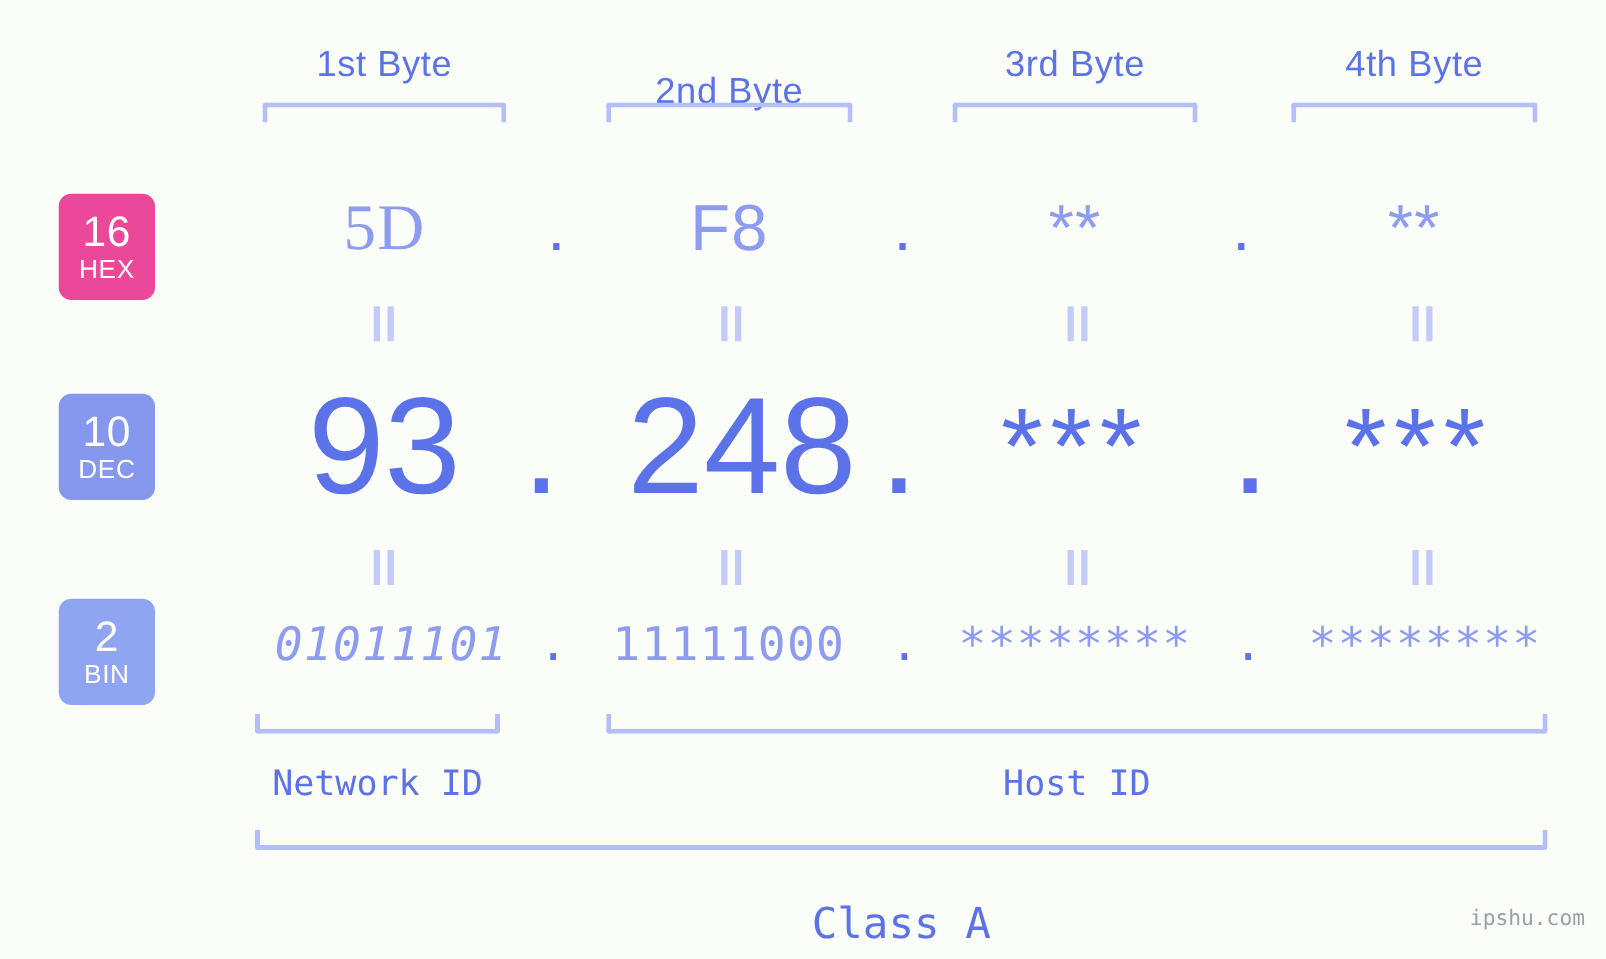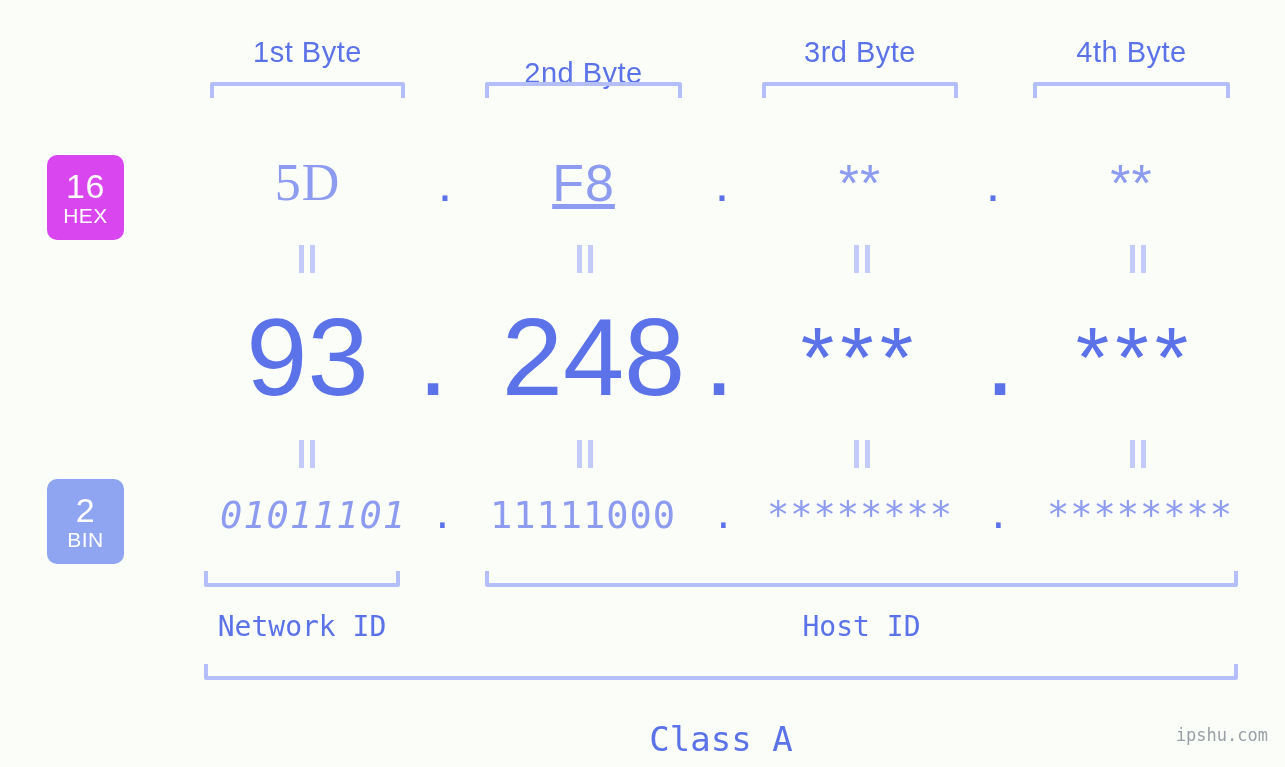--- a/index.html
+++ b/index.html
@@ -71,21 +71,21 @@
     font-size: 34px;
     line-height: 36px;
     font-weight: 400;
     letter-spacing: 0.5px;
   }
   .badge .lbl {
     font-size: 21px;
     line-height: 23px;
     letter-spacing: 0.5px;
   }
-  #badge-hex { top: 155px; height: 85px; background: #d946ef; }
+  #badge-hex { top: 155px; height: 85px; background: #ec4899; }
   #badge-dec { top: 315px; height: 85px; background: #8598ee; }
   #badge-bin { top: 479px; height: 85px; background: #8fa5f2; }
 
   
   .cell {
     position: absolute;
     text-align: center;
     white-space: nowrap;
   }
   .hexrow .cell {
@@ -201,29 +201,33 @@
 
   <div class="bracket-down" style="left:210px; top:82px; width:195px;"></div>
   <div class="bracket-down" style="left:485px; top:82px; width:197px;"></div>
   <div class="bracket-down" style="left:762px; top:82px; width:196px;"></div>
   <div class="bracket-down" style="left:1033px; top:82px; width:197px;"></div>
 
   <div class="badge" id="badge-hex">
     <span class="num">16</span>
     <span class="lbl">HEX</span>
   </div>
+  <div class="badge" id="badge-dec">
+    <span class="num">10</span>
+    <span class="lbl">DEC</span>
+  </div>
   <div class="badge" id="badge-bin">
     <span class="num">2</span>
     <span class="lbl">BIN</span>
   </div>
 
   <div class="hexrow">
     <div class="cell" style="left:210px; width:195px;font-family:Liberation Serif, serif;">5D</div>
     <div class="dot" style="left:405px; width:80px;">.</div>
-    <div class="cell" style="left:485px; width:197px;text-decoration:underline;">F8</div>
+    <div class="cell" style="left:485px; width:197px;">F8</div>
     <div class="dot" style="left:682px; width:80px;">.</div>
     <div class="cell" style="left:762px; width:196px;">**</div>
     <div class="dot" style="left:953px; width:80px;">.</div>
     <div class="cell" style="left:1033px; width:197px;">**</div>
   </div>
 
   <div class="eqsep" style="left:294px; top:245px;">
       <i class="a"></i>
       <i class="b"></i>
     </div>

